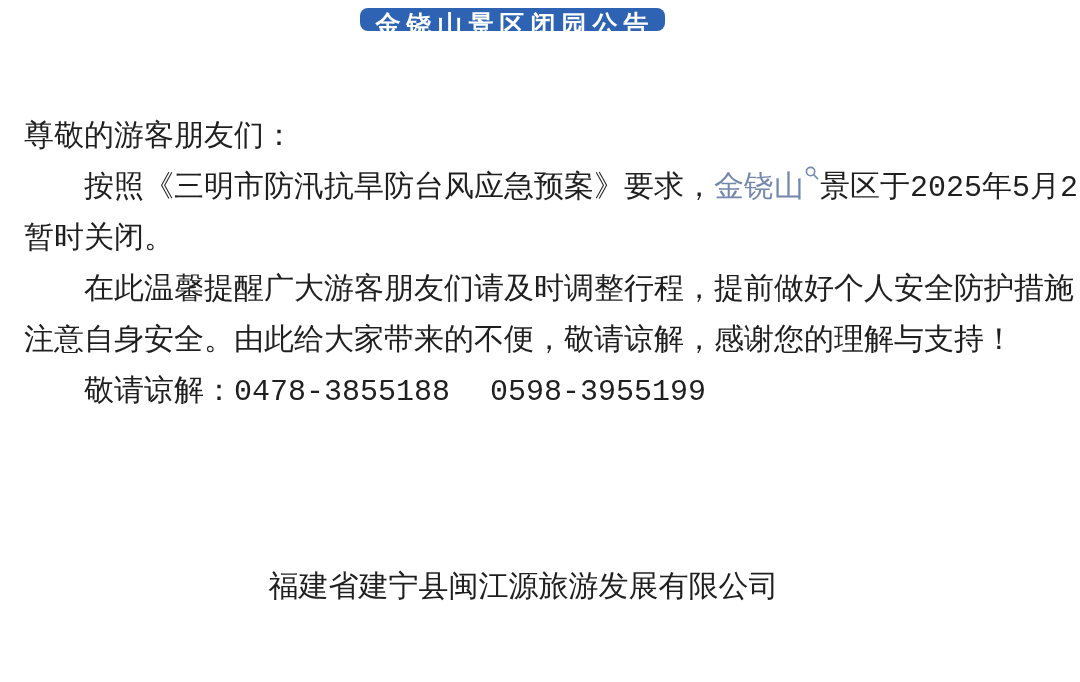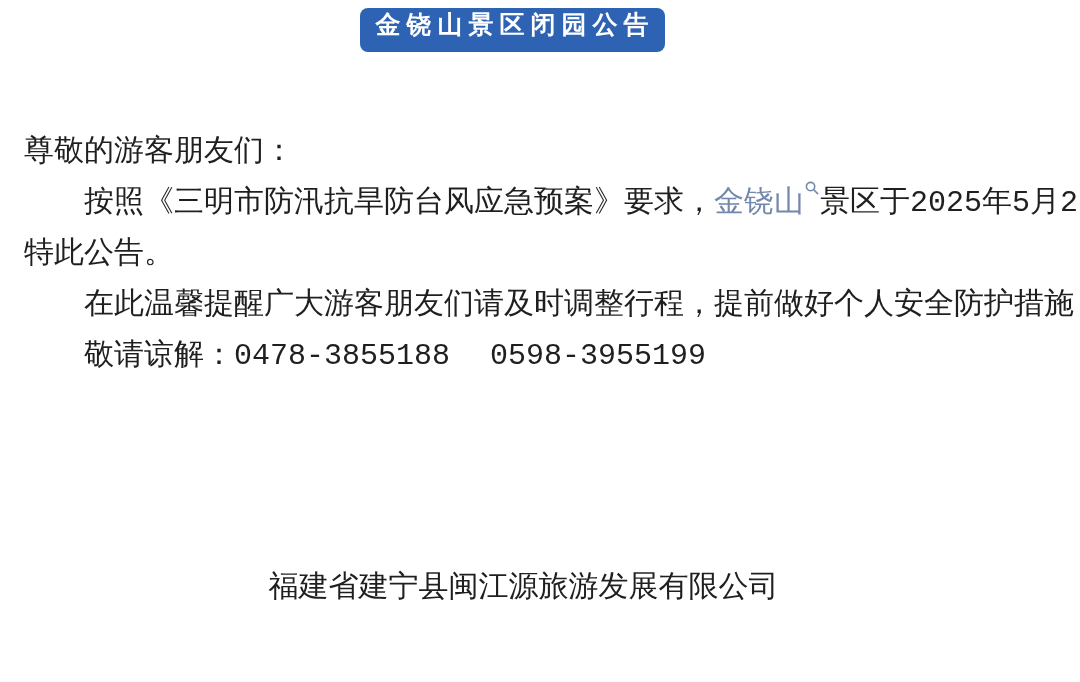--- a/index.html
+++ b/index.html
@@ -29,21 +29,21 @@
     left:-28px;
   }
   .banner{
     display:inline-block;
     background:var(--banner-bg);
     color:var(--banner-text);
     font-size:25px;
     font-weight:bold;
     letter-spacing:6px;
     line-height:33px;
-    height:44px;
+    height:23px;
     padding:0 10px 14px 16px;
     border-radius:8px;
     white-space:nowrap;
   }
   .content{
     margin-top:75px;
     padding:0 24px;
     font-size:30px;
     line-height:51px;
     font-family:Liberation Mono, monospace;
@@ -95,24 +95,25 @@
 
   <div class="content">
 
     <span class="line">尊敬的游客朋友们：</span>
 
     <span class="line indent"><span>按照《三明市防汛抗旱防台风应急预案》要求，</span><span class="entity-link">金铙山</span><span class="sup-icon"><svg viewBox="0 0 20 20" xmlns="http://www.w3.org/2000/svg">
             <circle cx="8.2" cy="8.2" r="5.2" fill="none" stroke="#7388ac" stroke-width="2"></circle>
             <line x1="12.2" y1="12.2" x2="17" y2="17" stroke="#7388ac" stroke-width="2" stroke-linecap="round"></line>
           </svg></span><span>景区于2025年5月28日</span></span>
 
-    <span class="line">特此公告。</span>
+    <span class="line">暂时关闭。</span>
 
     <span class="line indent">在此温馨提醒广大游客朋友们请及时调整行程，提前做好个人安全防护措施，</span>
 
+    <span class="line">注意自身安全。由此给大家带来的不便，敬请谅解，感谢您的理解与支持！</span>
 
     <span class="line indent"><span>敬请谅解：</span><span class="phone">0478-3855188</span><span class="phone">0598-3955199</span></span>
 
 
   </div>
 
   <div class="signature">
     <span class="line sig-company">福建省建宁县闽江源旅游发展有限公司</span>
   </div>
 

